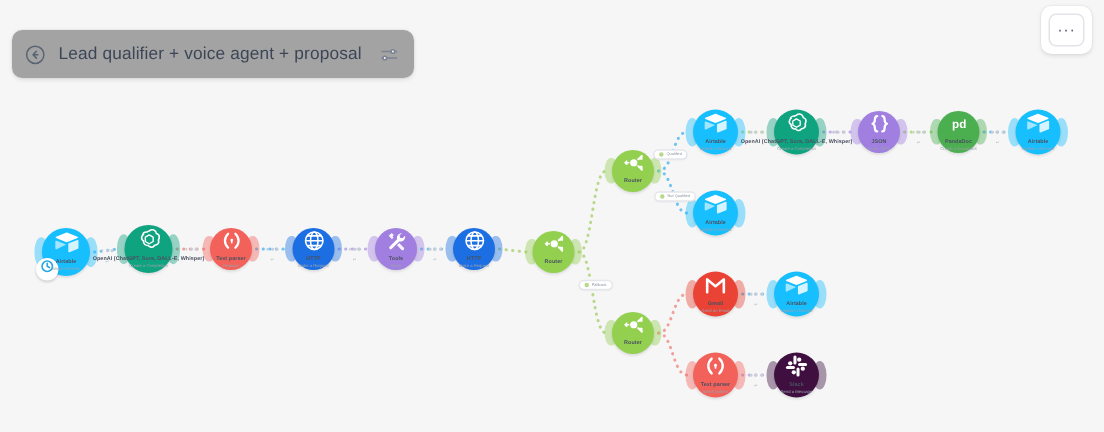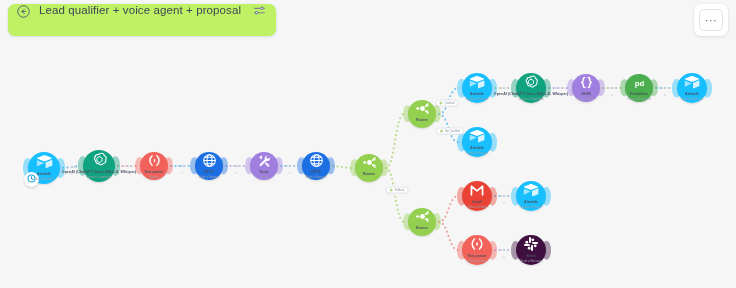--- a/index.html
+++ b/index.html
@@ -6,23 +6,23 @@
   html, body {
     width: 736px; height: 288px;
     font-family: "Liberation Sans", sans-serif;
     overflow: hidden;
     background: #f6f6f7;
   }
   #app { position: relative; width: 736px; height: 288px; background: #f6f6f7; }
 
   
   .hdr-left {
-    position: absolute; left: 8px; top: 4px;
-    height: 32px; display: flex; align-items: flex-start;
-    background: #bef264; border-radius: 7px;
+    position: absolute; left: 8px; top: 20px;
+    height: 32px; display: flex; align-items: center;
+    background: #a3a3a3; border-radius: 7px;
     box-shadow: 0 1px 3px rgba(0,0,0,.10), 0 0 0 .5px rgba(0,0,0,.03);
     padding: 0 10px 0 8px; gap: 8px;
   }
   .back-ic { width: 15px; height: 15px; flex: 0 0 auto; display:block; }
   .hdr-title {
     font-size: 11.5px; color: #3d4657; white-space: nowrap;
     letter-spacing: .1px;
   }
   .sliders-ic { width: 13px; height: 13px; margin-left: 4px; flex:0 0 auto; display:block;}
 

